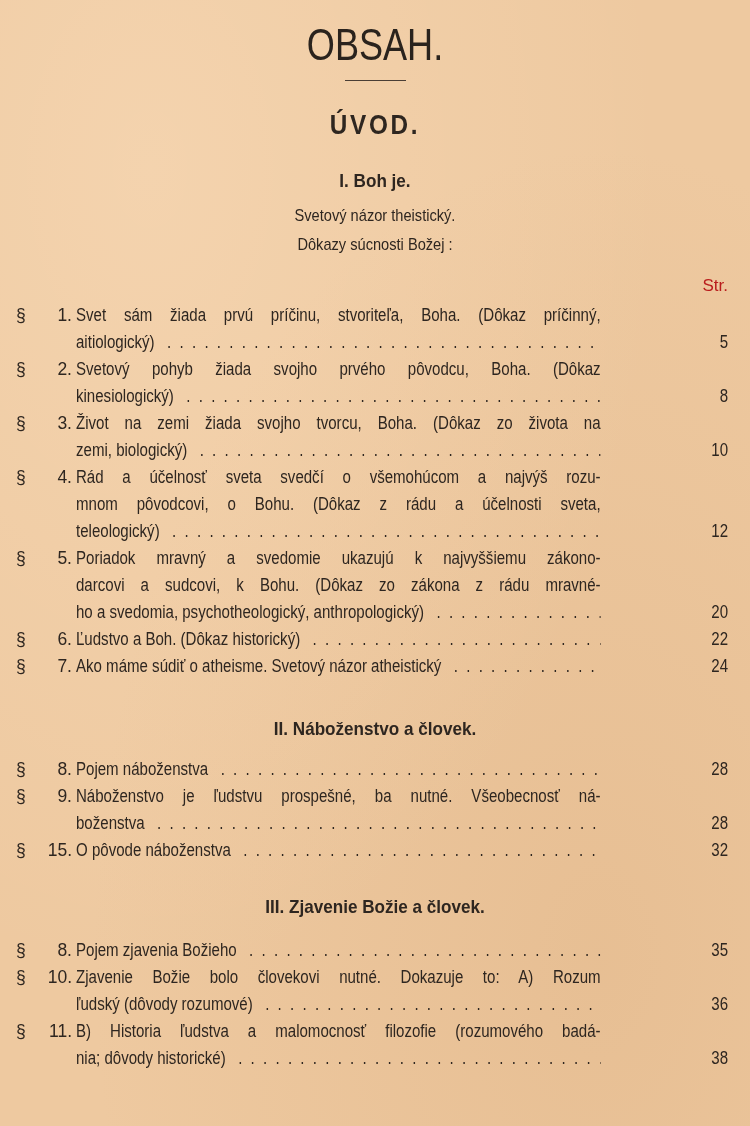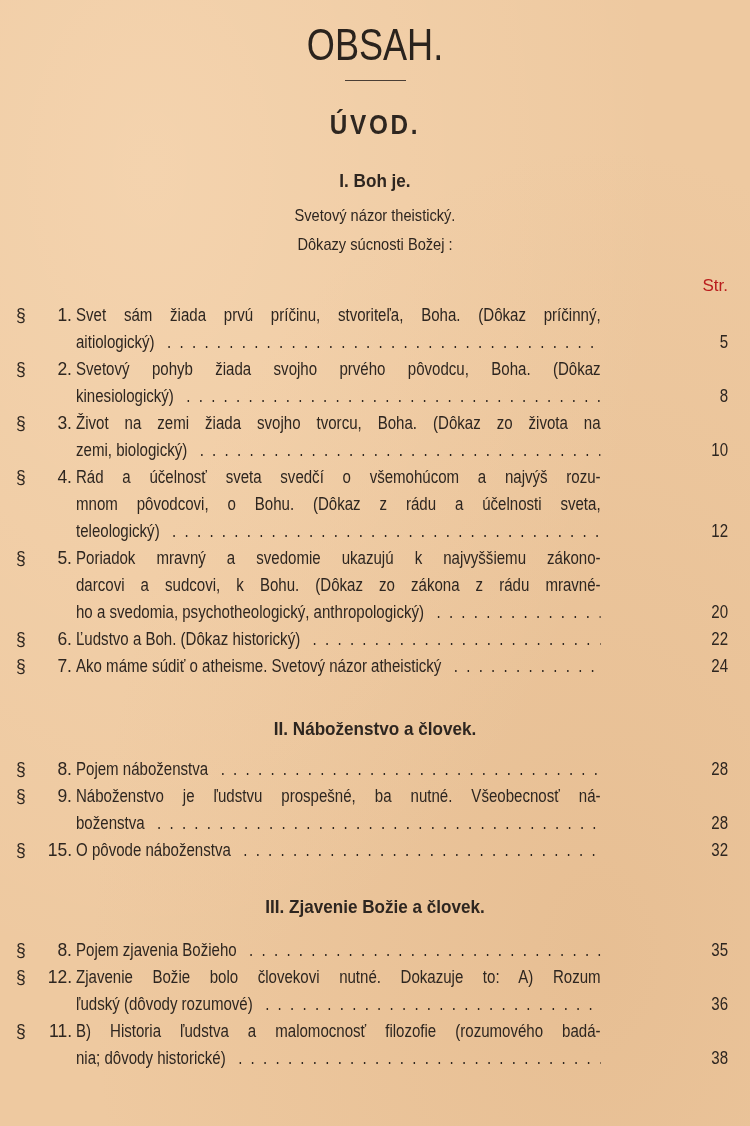--- a/index.html
+++ b/index.html
@@ -197,21 +197,21 @@
         <div class="line">
           <span class="sect">§</span>
           <span class="num">8.</span>
           <span class="lead"><span class="t">Pojem zjavenia Božieho</span><span class="dots"> ................................................................................</span></span>
           <span class="pg">35</span>
         </div>
       </div>
       <div class="entry" style="top: 964px;">
         <div class="line">
           <span class="sect">§</span>
-          <span class="num">12.</span>
+          <span class="num">10.</span>
           <span class="txt">Zjavenie Božie bolo človekovi nutné. Dokazuje to: A) Rozum</span>
         </div>
         <div class="line">
           <span class="lead"><span class="t">ľudský (dôvody rozumové)</span><span class="dots"> ................................................................................</span></span>
           <span class="pg">36</span>
         </div>
       </div>
       <div class="entry" style="top: 1018px;">
         <div class="line">
           <span class="sect">§</span>

